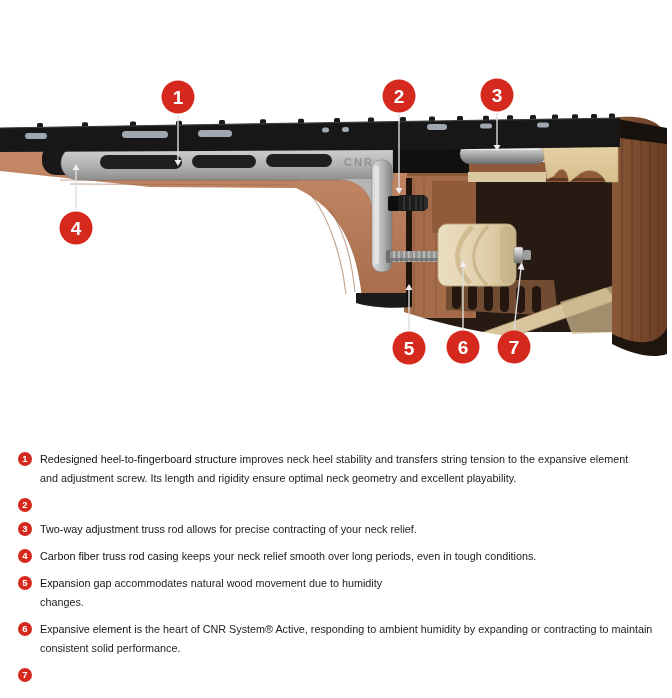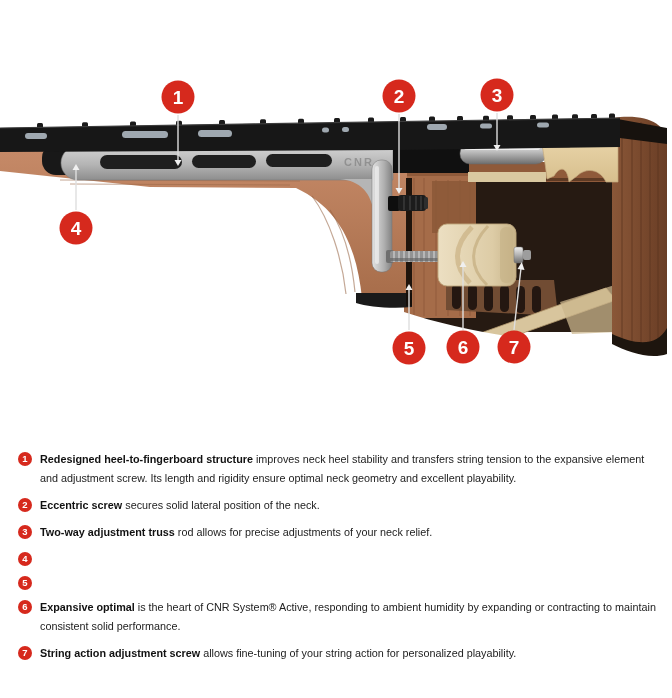--- a/index.html
+++ b/index.html
@@ -7,21 +7,21 @@
   .figure{width:672px;height:430px;position:relative;}
   svg text{font-family:"Liberation Sans",sans-serif;}
   .callout-num{font-size:19px;font-weight:700;fill:#ffffff;text-anchor:middle;}
   .engrave{font-size:11px;letter-spacing:2px;fill:#858585;opacity:.75;font-weight:700;}
   .legend{padding:20px 8px 0 18px;}
   .legend-item{display:flex;align-items:flex-start;margin-bottom:8px;}
   .bullet{flex:0 0 auto;width:14px;height:14px;border-radius:50%;background:#d6291d;color:#fff;
           font-size:9.5px;font-weight:700;display:flex;align-items:center;justify-content:center;
           margin:2px 8px 0 0;line-height:1;}
   .txt{font-size:10.8px;line-height:19px;color:#222;white-space:pre-line;max-width:632px;}
-  .txt .lead{font-weight:700;color:#111;}
+  .txt .lead{font-weight:400;color:#111;}
 </style>
 </head>
 <body>
 
 <div class="figure">
 <svg width="672" height="430" viewBox="0 0 672 430">
   <defs>
     <linearGradient id="plateG" x1="0" y1="0" x2="0" y2="1">
       <stop offset="0" stop-color="#d4d4d4"></stop>
           <stop offset=".55" stop-color="#b4b4b4"></stop>
@@ -243,34 +243,35 @@
 </div>
 
 <div class="legend">
   <div class="legend-item">
     <span class="bullet">1</span>
     <span class="txt"><b class="lead">Redesigned heel-to-fingerboard structure</b><span> improves neck heel stability and transfers string tension to the expansive element
 and adjustment screw. Its length and rigidity ensure optimal neck geometry and excellent playability.</span></span>
   </div>
   <div class="legend-item">
     <span class="bullet">2</span>
-    <span class="txt"><b class="lead">Eccentric screw</b><span> secures solid lateral position of the neck.</span></span>
   </div>
   <div class="legend-item">
     <span class="bullet">3</span>
-    <span class="txt"><b class="lead">Two-way adjustment truss</b><span> rod allows for precise adjustments of your neck relief.</span></span>
+    <span class="txt"><b class="lead">Two-way adjustment truss</b><span> rod allows for precise contracting of your neck relief.</span></span>
   </div>
   <div class="legend-item">
     <span class="bullet">4</span>
+    <span class="txt"><b class="lead">Carbon fiber truss rod casing</b><span> keeps your neck relief smooth over long periods, even in tough conditions.</span></span>
   </div>
   <div class="legend-item">
     <span class="bullet">5</span>
+    <span class="txt"><b class="lead">Expansion gap</b><span> accommodates natural wood movement due to humidity
+changes.</span></span>
   </div>
   <div class="legend-item">
     <span class="bullet">6</span>
-    <span class="txt"><b class="lead">Expansive optimal</b><span> is the heart of CNR System® Active, responding to ambient humidity by expanding or contracting to maintain
+    <span class="txt"><b class="lead">Expansive element</b><span> is the heart of CNR System® Active, responding to ambient humidity by expanding or contracting to maintain
 consistent solid performance.</span></span>
   </div>
   <div class="legend-item">
     <span class="bullet">7</span>
-    <span class="txt"><b class="lead">String action adjustment screw</b><span> allows fine-tuning of your string action for personalized playability.</span></span>
   </div>
 </div>
 
 </body></html>

